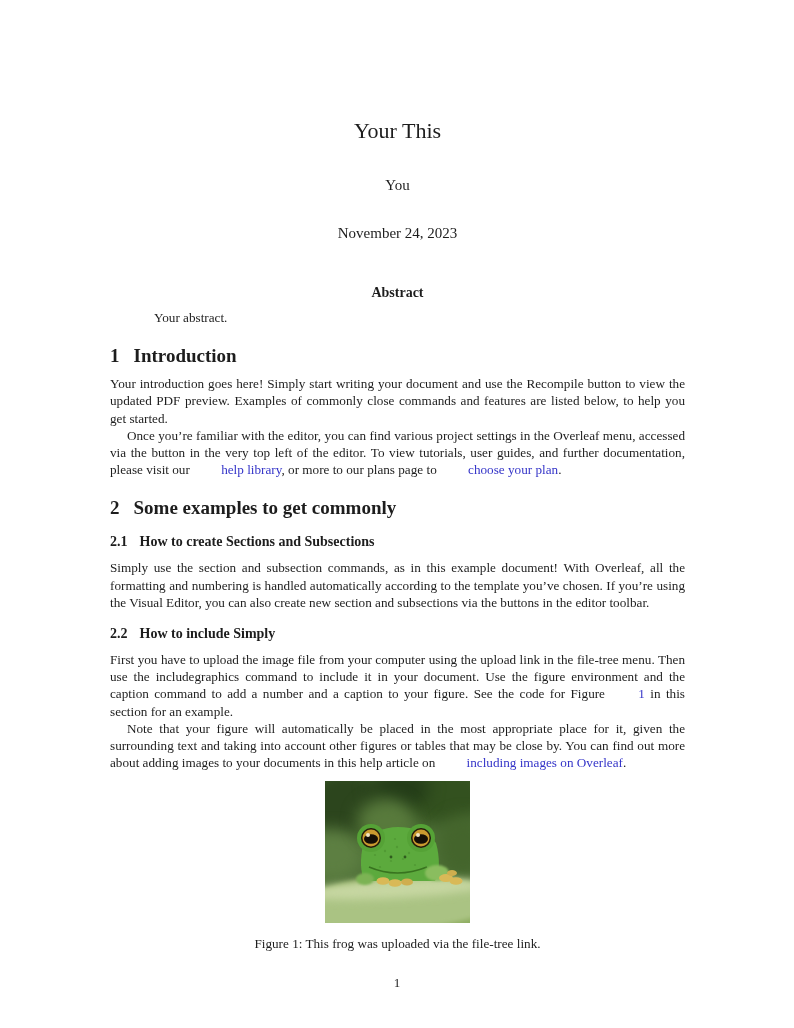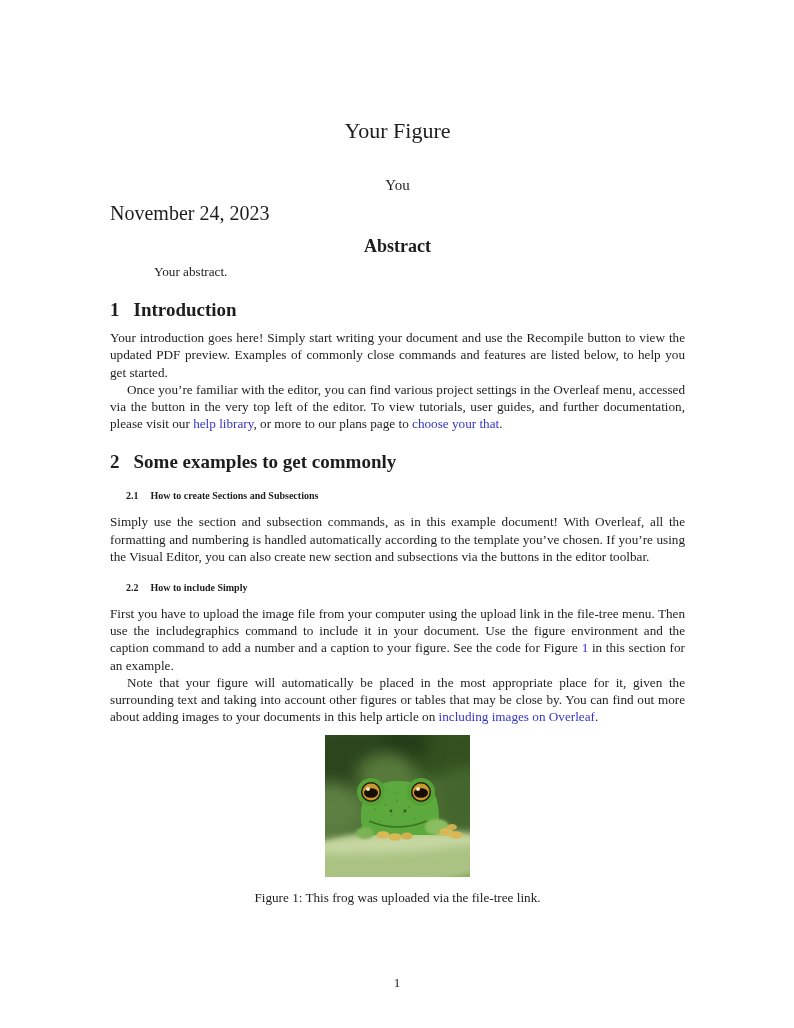--- a/index.html
+++ b/index.html
@@ -23,65 +23,67 @@
     line-height: 26px;
     font-weight: 400;
   }
   .author {
     text-align: center;
     font-size: 15px;
     line-height: 18px;
     margin-top: 32px;
   }
   .date {
-    font-size: 20px;
+    text-align: center;
+    font-size: 15px;
     line-height: 18px;
-    margin-top: 10px;
+    margin-top: 30px;
   }
   .abstract-heading {
     text-align: center;
     font-weight: bold;
-    font-size: 18px;
+    font-size: 14px;
     line-height: 17px;
-    margin-top: 16px;
+    margin-top: 42px;
   }
   .abstract-body {
     font-size: 13.2px;
     line-height: 17.2px;
     margin: 8px 0 0 0;
     padding: 0 44px;
   }
   h2.sec {
     font-size: 19px;
     line-height: 23px;
     font-weight: bold;
     margin: 18px 0 0 0;
   }
   .sec-num { margin-right: 14px; }
   h3.subsec {
-    font-size: 10px;
+    font-size: 14px;
     line-height: 19px;
     font-weight: bold;
-    margin: 13px 0 0 16px;
+    margin: 13px 0 0 0;
   }
   .subsec-num { margin-right: 12px; }
   p.par {
     font-size: 13.2px;
     line-height: 17.2px;
     margin: 8px 0 0 0;
     text-align: justify;
   }
   p.par.cont {
     margin-top: 0;
     text-indent: 17px;
   }
   a.link {
     color: #3434c8;
     text-decoration: none;
     cursor: pointer;
+    margin-left: 28px;
   }
   .figure-wrap {
     margin-top: 10px;
     text-align: center;
   }
   .frog-svg {
     width: 145px; height: 142px;
     display: inline-block;
     vertical-align: top;
   }
@@ -102,32 +104,32 @@
   .b8 { filter: blur(8px); }
   .b4 { filter: blur(4px); }
   .b2 { filter: blur(2px); }
   .b1 { filter: blur(1px); }
 </style>
 </head>
 <body>
 
 <div class="content">
 
-  <h1 class="paper-title">Your Figure</h1>
+  <h1 class="paper-title">Your This</h1>
   <div class="author">You</div>
   <div class="date">November 24, 2023</div>
 
   <div class="abstract-heading">Abstract</div>
   <p class="abstract-body">Your abstract.</p>
 
   <h2 class="sec"><span class="sec-num">1</span><span>Introduction</span></h2>
 
   <p class="par"><span>Your introduction goes here! Simply start writing your document and use the Recompile button to view the updated PDF preview. Examples of commonly close commands and features are listed below, to help you get started.</span></p>
 
-  <p class="par cont"><span>Once you’re familiar with the editor, you can find various project settings in the Overleaf menu, accessed via the button in the very top left of the editor. To view tutorials, user guides, and further documentation, please visit our </span><a class="link">help library</a><span>, or more to our plans page to </span><a class="link">choose your that</a><span>.</span></p>
+  <p class="par cont"><span>Once you’re familiar with the editor, you can find various project settings in the Overleaf menu, accessed via the button in the very top left of the editor. To view tutorials, user guides, and further documentation, please visit our </span><a class="link">help library</a><span>, or more to our plans page to </span><a class="link">choose your plan</a><span>.</span></p>
 
   <h2 class="sec"><span class="sec-num">2</span><span>Some examples to get commonly</span></h2>
 
   <h3 class="subsec"><span class="subsec-num">2.1</span><span>How to create Sections and Subsections</span></h3>
 
   <p class="par"><span>Simply use the section and subsection commands, as in this example document! With Overleaf, all the formatting and numbering is handled automatically according to the template you’ve chosen. If you’re using the Visual Editor, you can also create new section and subsections via the buttons in the editor toolbar.</span></p>
 
   <h3 class="subsec"><span class="subsec-num">2.2</span><span>How to include Simply</span></h3>
 
   <p class="par"><span>First you have to upload the image file from your computer using the upload link in the file-tree menu. Then use the includegraphics command to include it in your document. Use the figure environment and the caption command to add a number and a caption to your figure. See the code for Figure </span><a class="link">1</a><span> in this section for an example.</span></p>

